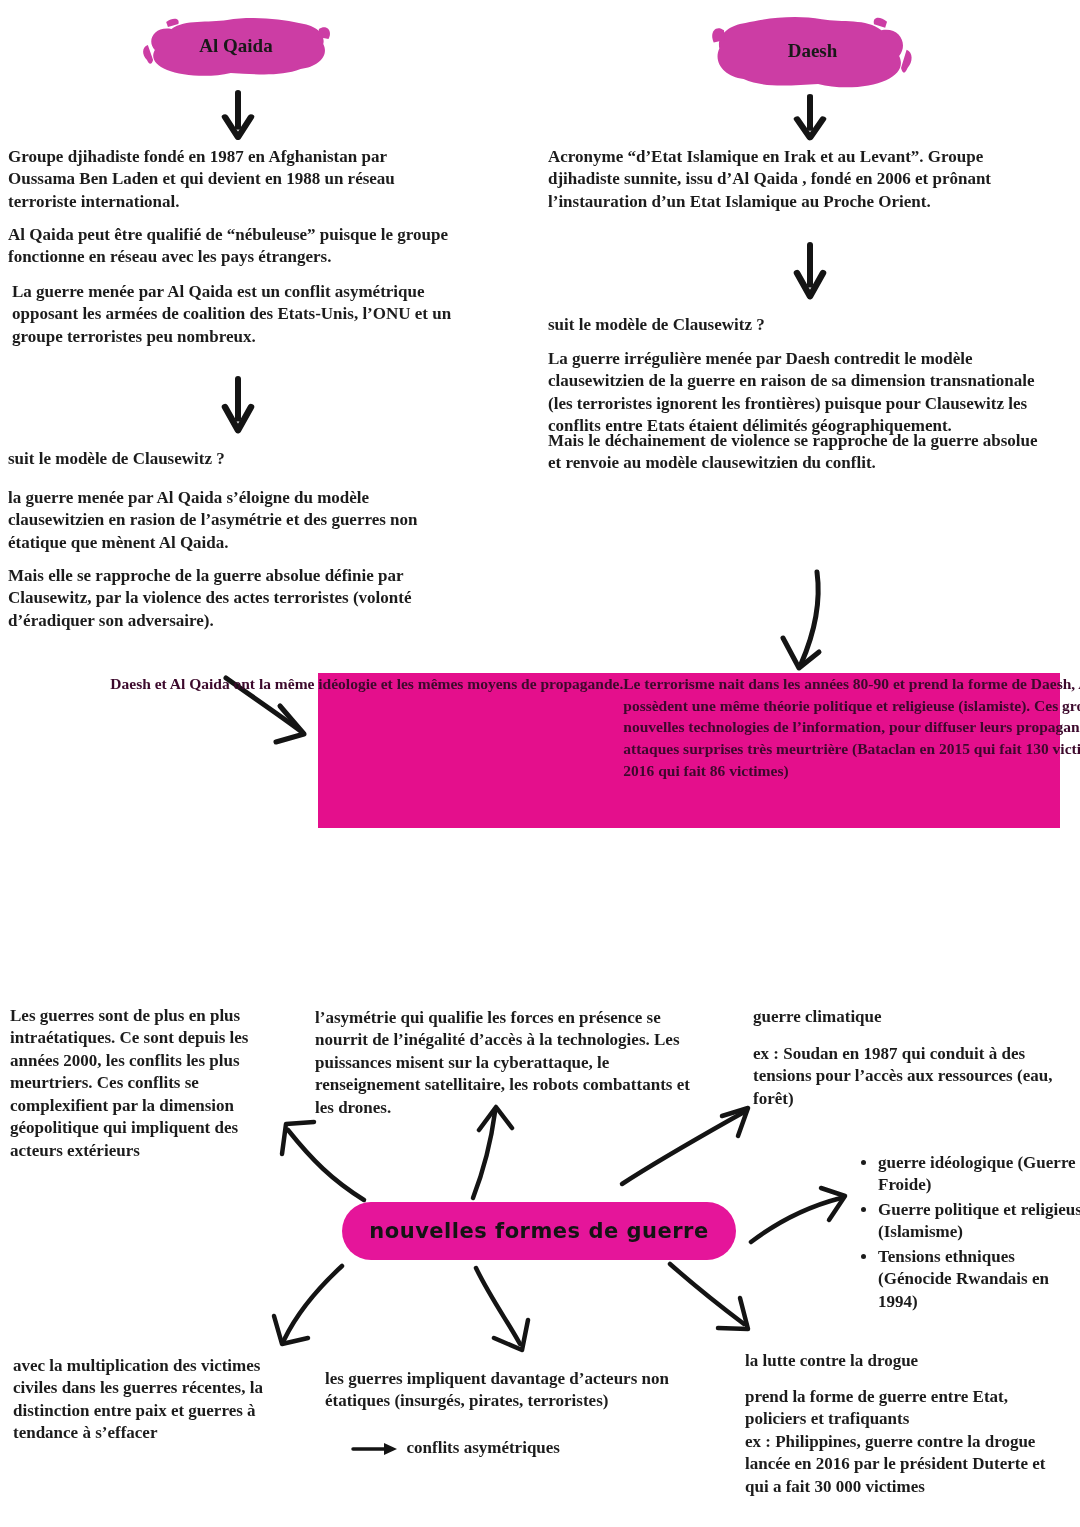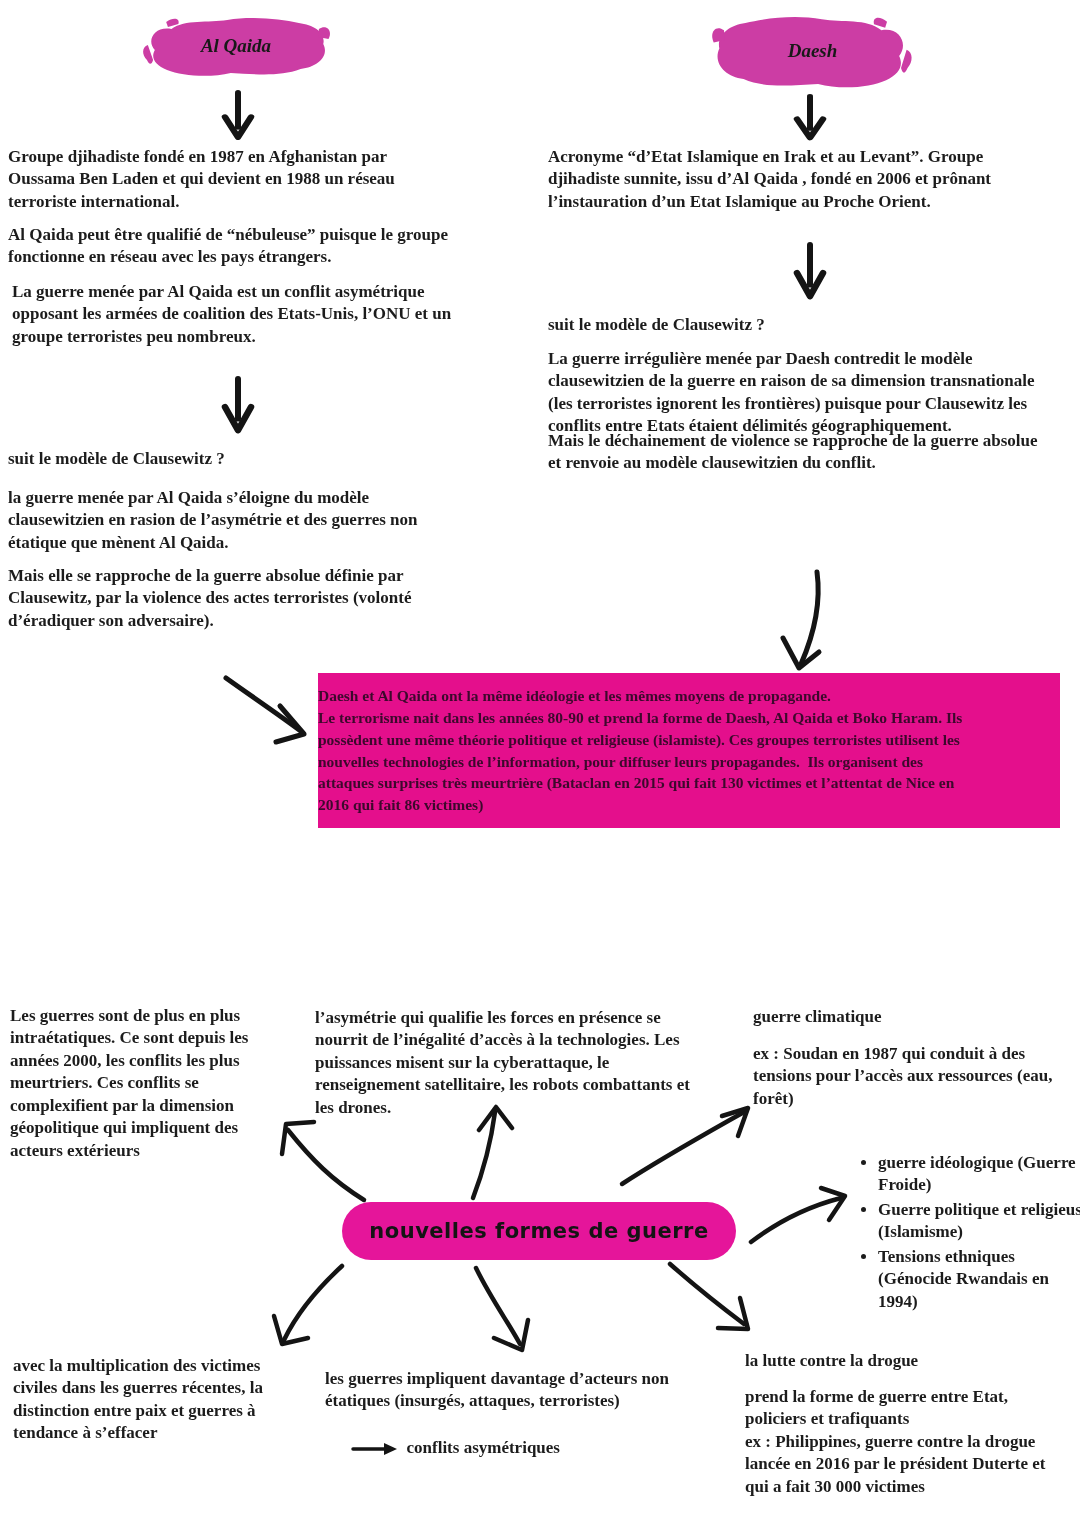--- a/index.html
+++ b/index.html
@@ -12,28 +12,28 @@
   }
   html,body{margin:0;padding:0;background:#fff;}
   .page{
     position:relative;width:1080px;height:1527px;background:#fff;overflow:hidden;
     font-family:"Liberation Serif",serif;font-weight:700;color:var(--ink,#1c1c1c);
   }
   .abs{position:absolute;}
   .para{font-size:17px;line-height:1.32;white-space:pre;}
   .center{}
   .left{text-align:left;font-family:Liberation Serif, serif;}
-  .brush-wrap{position:absolute;font-style:italic;}
+  .brush-wrap{position:absolute;}
   .brush-wrap svg{position:absolute;left:0;top:0;}
   .brush-wrap use,.brush-wrap path{fill:var(--brush-pink,#cc3da4);}
   .brush-label{position:absolute;inset:0;display:flex;align-items:center;justify-content:center;
     font-size:19px;color:#191919;}
   .arrow{stroke:var(--arrow-ink,#141414);fill:none;stroke-linecap:round;stroke-linejoin:round;}
   .synth-box{background:var(--box-pink,#e40f8c);color:var(--box-text,#3c092c);
-    display:flex;flex-direction:column;justify-content:center;}
+    display:flex;flex-direction:row;justify-content:center;}
   .synth-box .para{font-size:15.5px;line-height:1.4;}
   .pill{background:var(--pill-pink,#e5159a);border-radius:30px;display:flex;align-items:center;justify-content:center;
     font-family:"DejaVu Sans",sans-serif;font-weight:bold;font-size:21px;letter-spacing:.5px;color:#141414;}
   ul.bullets{margin:0;padding-left:28px;font-size:17px;line-height:1.3;}
   ul.bullets li{margin-bottom:3px;}
   .inline-arrow{display:inline-block;vertical-align:middle;margin-right:10px;}
 </style>
 </head>
 <body>
 
@@ -187,21 +187,21 @@
 
   <div class="abs pill" style="left:342px;top:1202px;width:394px;height:58px">nouvelles formes de guerre</div>
 
   <div class="abs para left" style="left:13px;top:1355px;width:310px">avec la multiplication des victimes
 civiles dans les guerres récentes, la
 distinction entre paix et guerres à
 tendance à s’effacer</div>
 
   <div class="abs" style="left:325px;top:1368px;width:420px">
     <div class="para left">les guerres impliquent davantage d’acteurs non
-étatiques (insurgés, attaques, terroristes)</div>
+étatiques (insurgés, pirates, terroristes)</div>
     <div class="para left" style="margin-top:2px">
       <svg class="inline-arrow" width="46" height="14">
         <line class="arrow" x1="2" y1="7" x2="34" y2="7" stroke-width="3.5"></line>
         <path d="M33,1 L46,7 L33,13 Z" fill="#141414"></path>
       </svg><span>conflits asymétriques</span>
     </div>
   </div>
 
   <div class="abs para left" style="left:745px;top:1350px;width:335px">la lutte contre la drogue</div>
   <div class="abs para left" style="left:745px;top:1386px;width:335px">prend la forme de guerre entre Etat,

